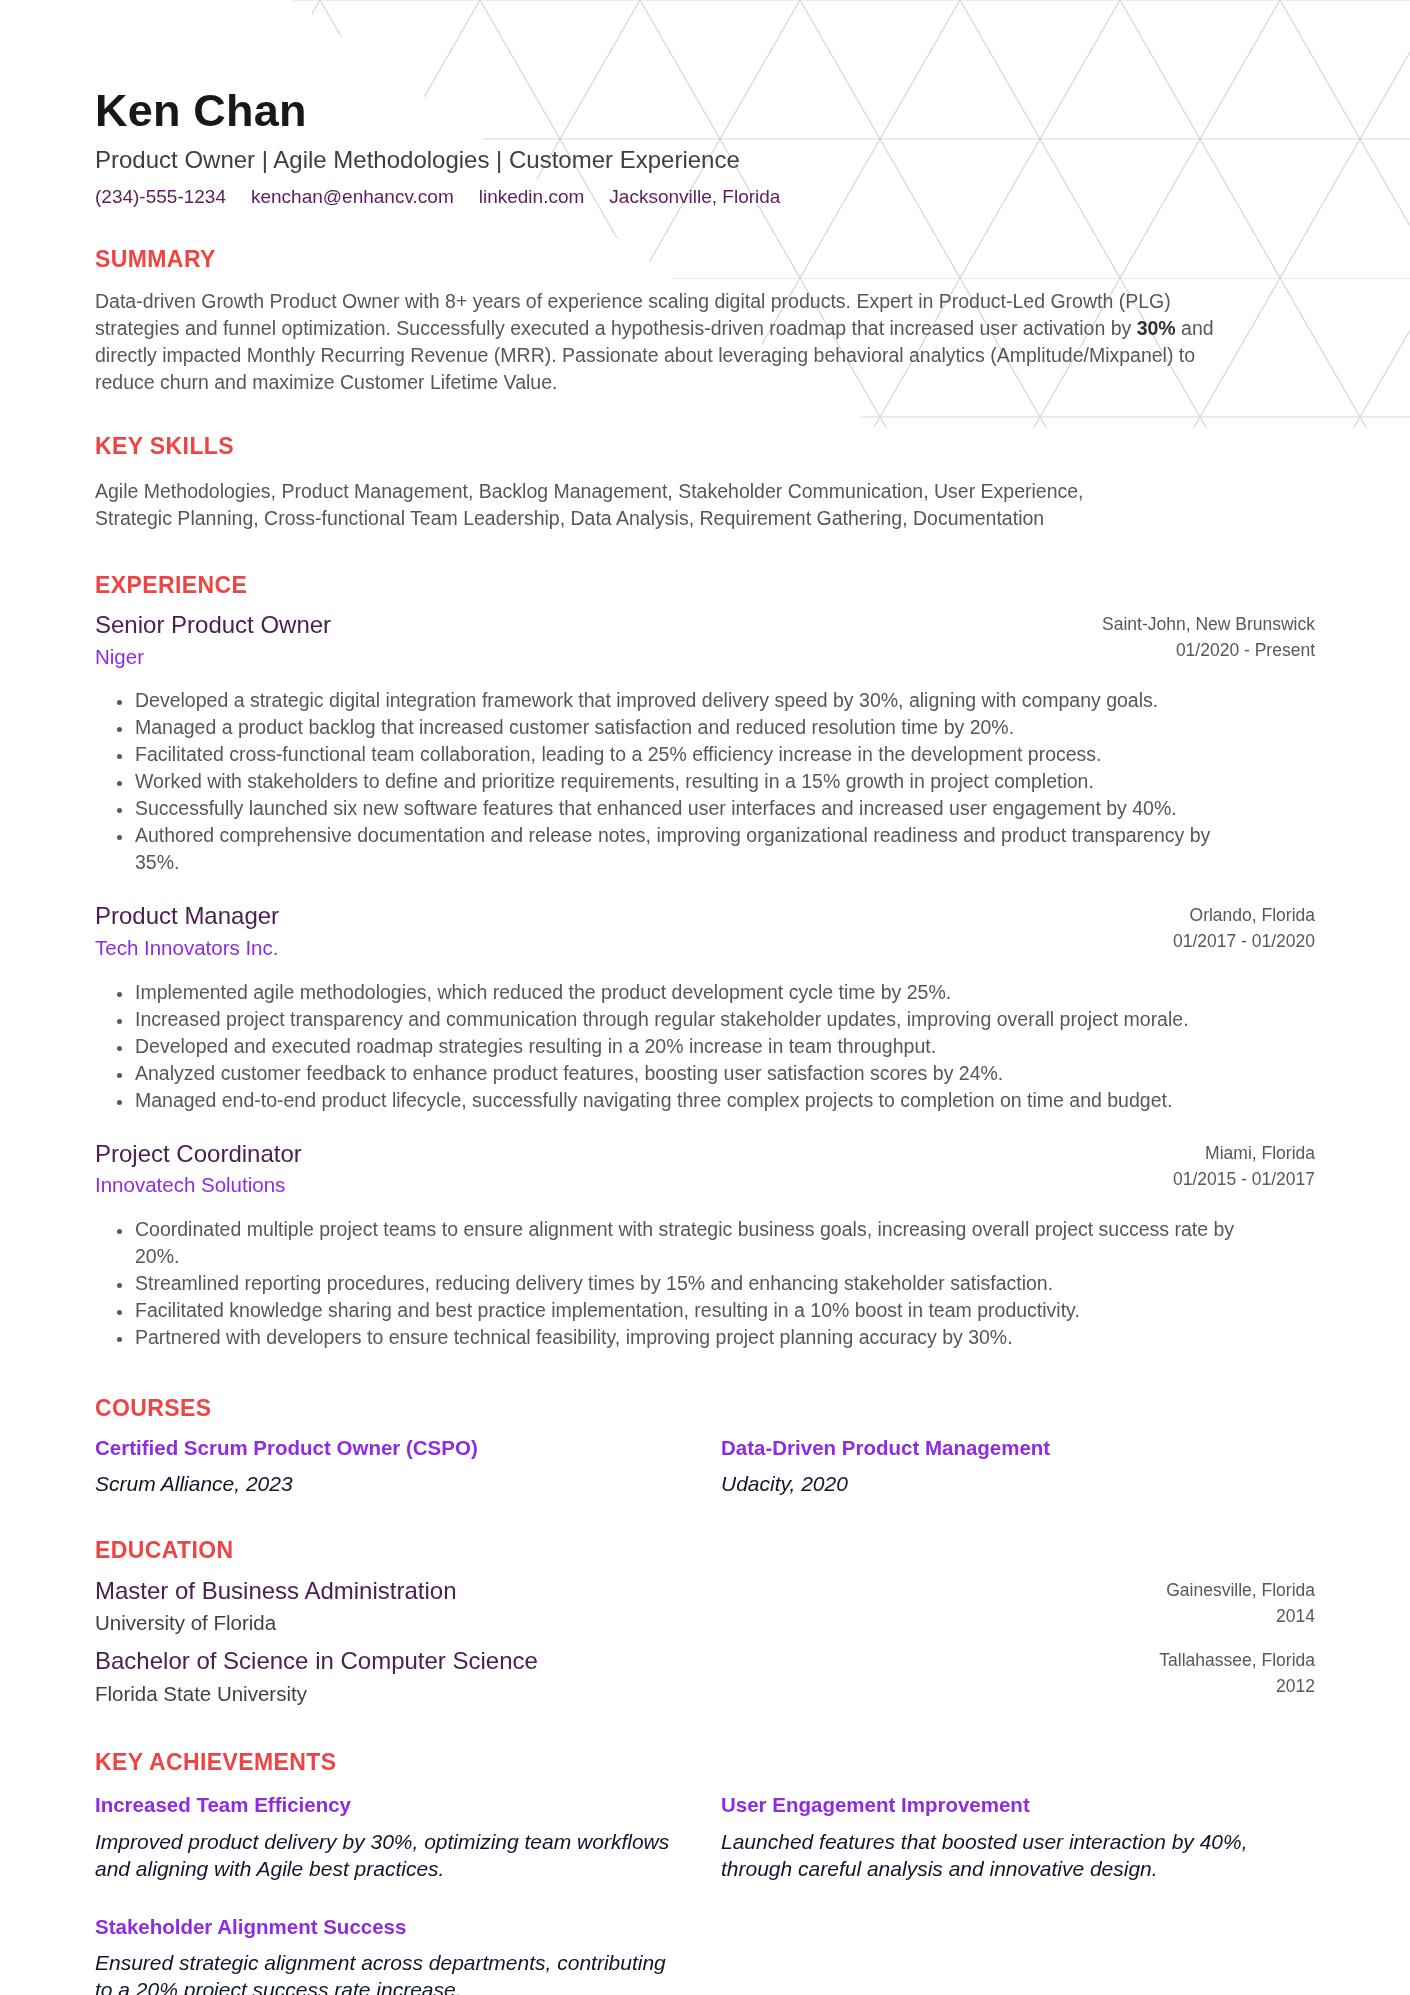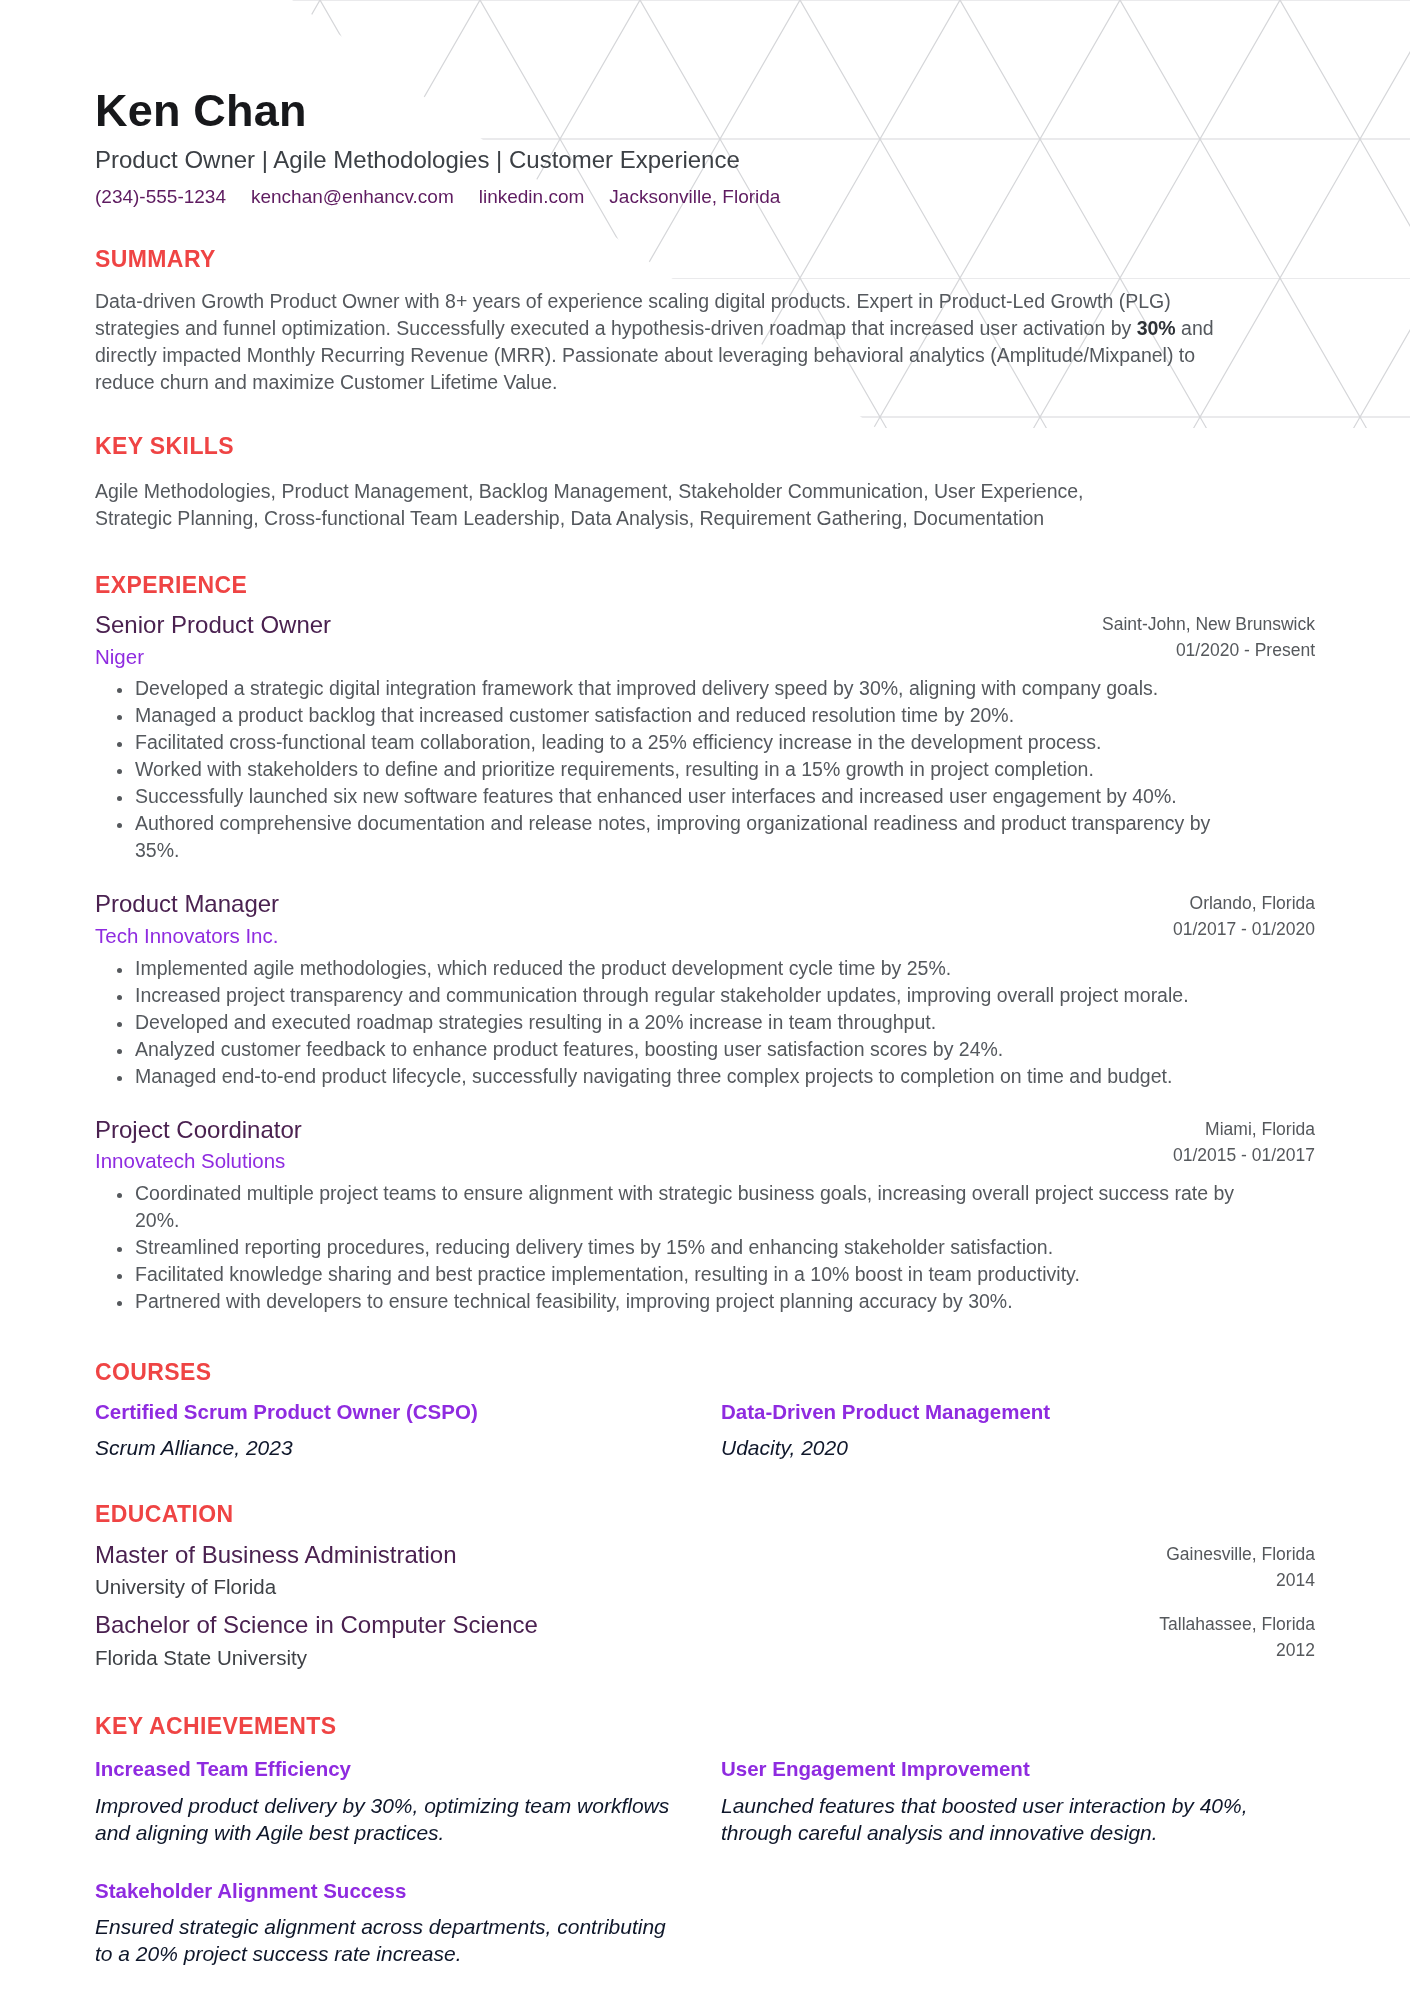--- a/index.html
+++ b/index.html
@@ -28,21 +28,21 @@
   }
   .body-text { font-size: 19.5px; line-height: 27px; color: #54585d; max-width: 1160px; white-space: pre-line; }
   .body-text strong { color: #2f3338; font-weight: 700; }
 
   
   .job { margin-bottom: 26px; }
   .job-header, .edu-header { display: flex; justify-content: space-between; align-items: flex-start; }
   .job-title, .degree { font-size: 24px; color: #4a2150; line-height: 1.2; }
   .company { font-size: 20.5px; color: #8f2be0; line-height: 1.25; margin-top: 4px; }
   .meta { text-align: right; font-size: 17.5px; color: #55585c; line-height: 26px; white-space: nowrap; }
-  ul.bullets { margin-top: 6px; padding-left: 38px; max-width: 1180px; }
+  ul.bullets { margin-top: 18px; padding-left: 38px; max-width: 1180px; }
   ul.bullets li {
     font-size: 19.5px; line-height: 27px; color: #54585d;
     padding-left: 2px; white-space: pre-line;
   }
   ul.bullets li::marker { color: #55585c; font-size: 0.8em; }
 
   
   .two-col { display: grid; grid-template-columns: 1fr 1fr; column-gap: 44px; row-gap: 26px; gap: 32px; }
   .item-title { font-size: 20.5px; font-weight: 700; color: #8f2be0; line-height: 1.3; }
   .item-sub { font-size: 21px; color: #0f172a; margin-top: 9px; line-height: 27px; white-space: pre-line; font-style: italic; }

